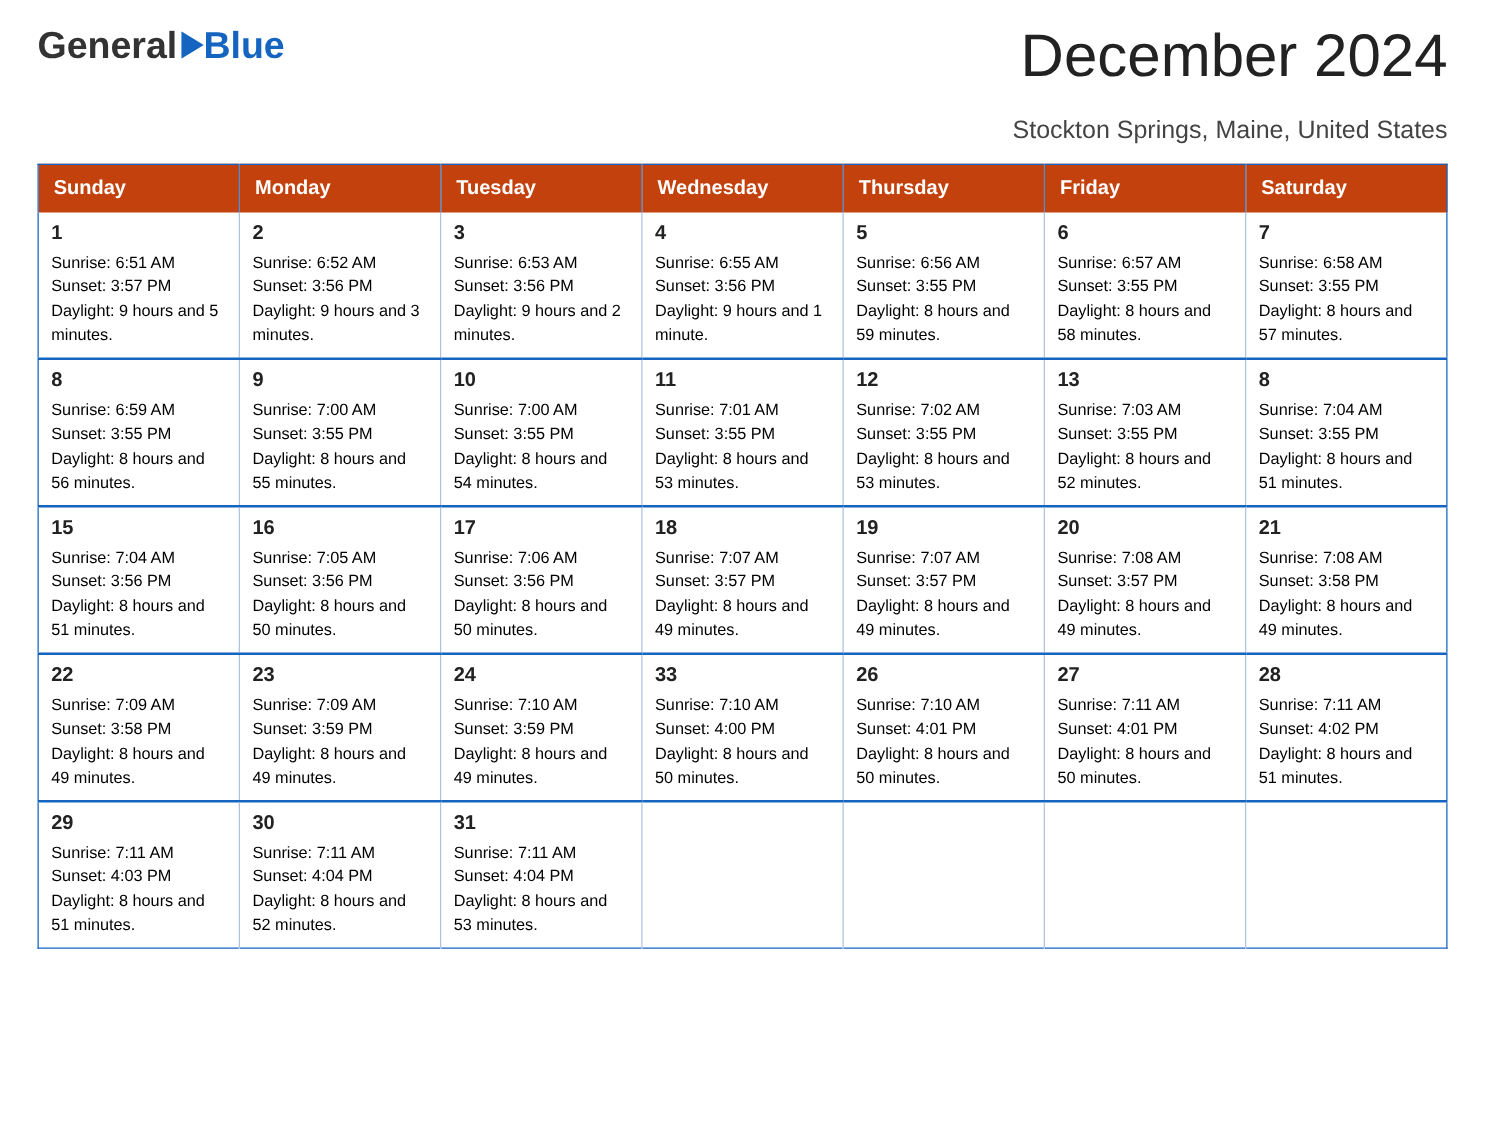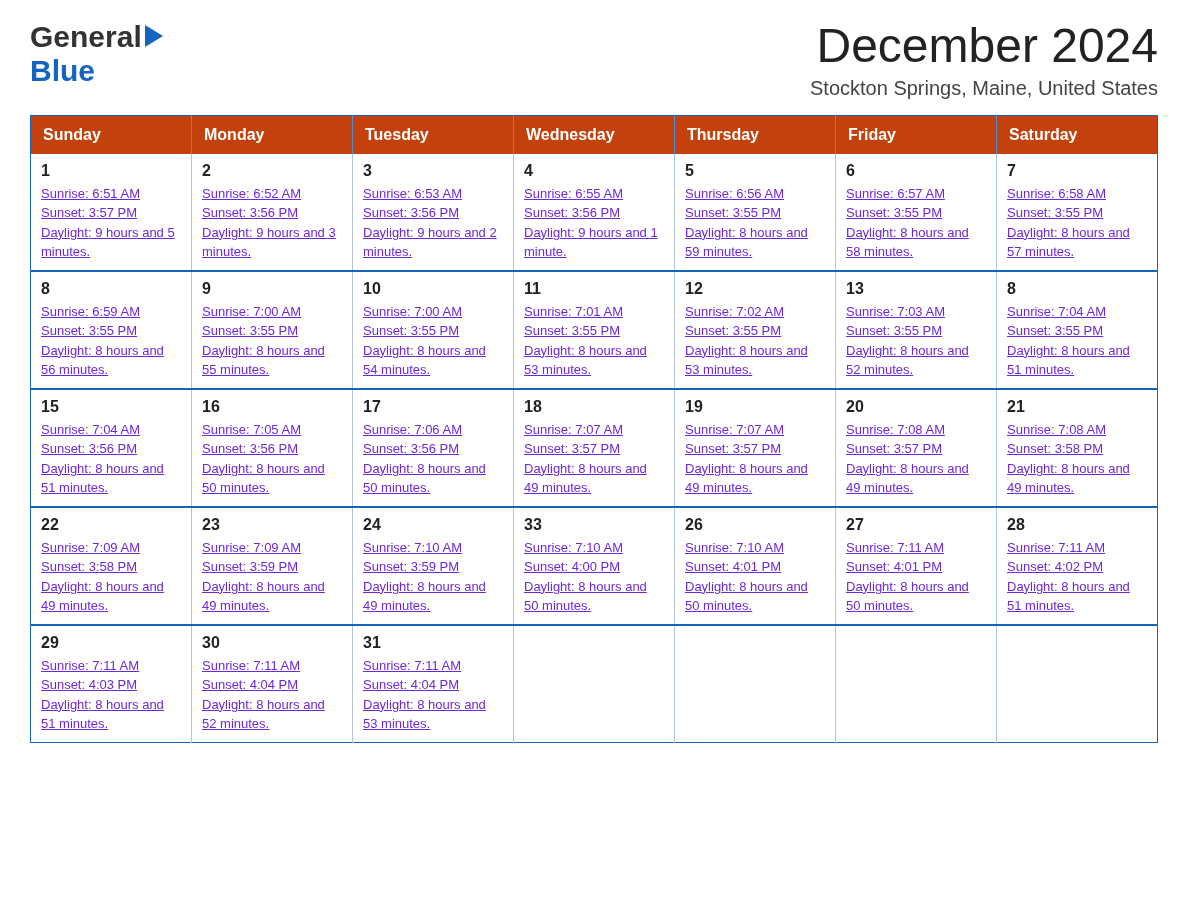--- a/index.html
+++ b/index.html
@@ -11,36 +11,36 @@
       min-height: 918px;
     }
     .header {
       display: flex;
       justify-content: space-between;
       align-items: flex-start;
       margin-bottom: 15px;
     }
     .logo {
       display: flex;
-      flex-direction: column;
+      flex-direction: row;
       align-items: flex-start;
     }
     .title-section {
       text-align: right;
     }
     .month-title {
       font-size: 48px;
       font-weight: normal;
       color: #222;
       line-height: 1.1;
     }
     .location-title {
       font-size: 20px;
       color: #444;
-      margin-top: 4px;
+      margin-top: 20px;
     }
     .calendar-table {
       width: 100%;
       border-collapse: collapse;
       border: 1.5px solid #1565c0;
     }
     .calendar-table th {
       background-color: #c2410c;
       color: #fff;
       font-size: 16px;
@@ -71,23 +71,22 @@
     }
     .day-number {
       font-size: 16px;
       font-weight: bold;
       color: #222;
       margin-bottom: 4px;
       display: block;
     }
     .day-info {
       font-size: 13px;
-      color: #6d28d9;
+      color: #000000;
       line-height: 1.5;
-      text-decoration: underline;
     }
     .empty-cell {
       background: #fff;
     }
     .logo-line1 {
       display: flex;
       align-items: center;
     }
   </style>
 </head>

